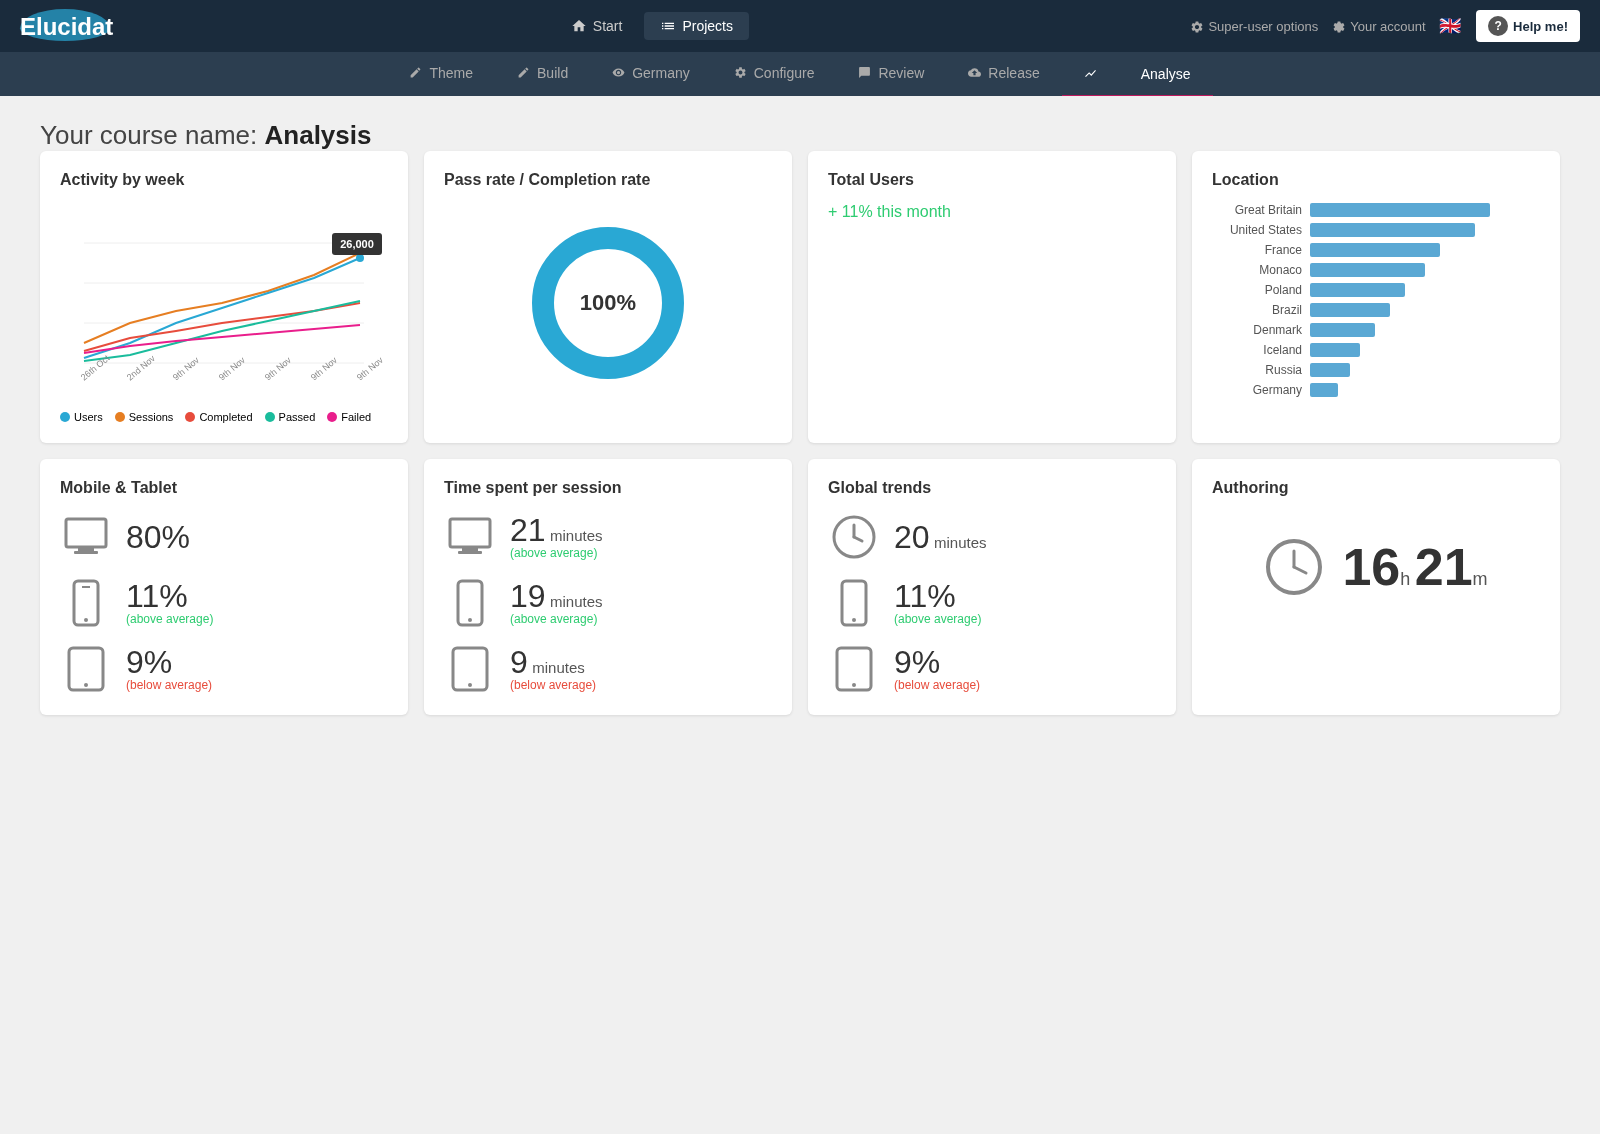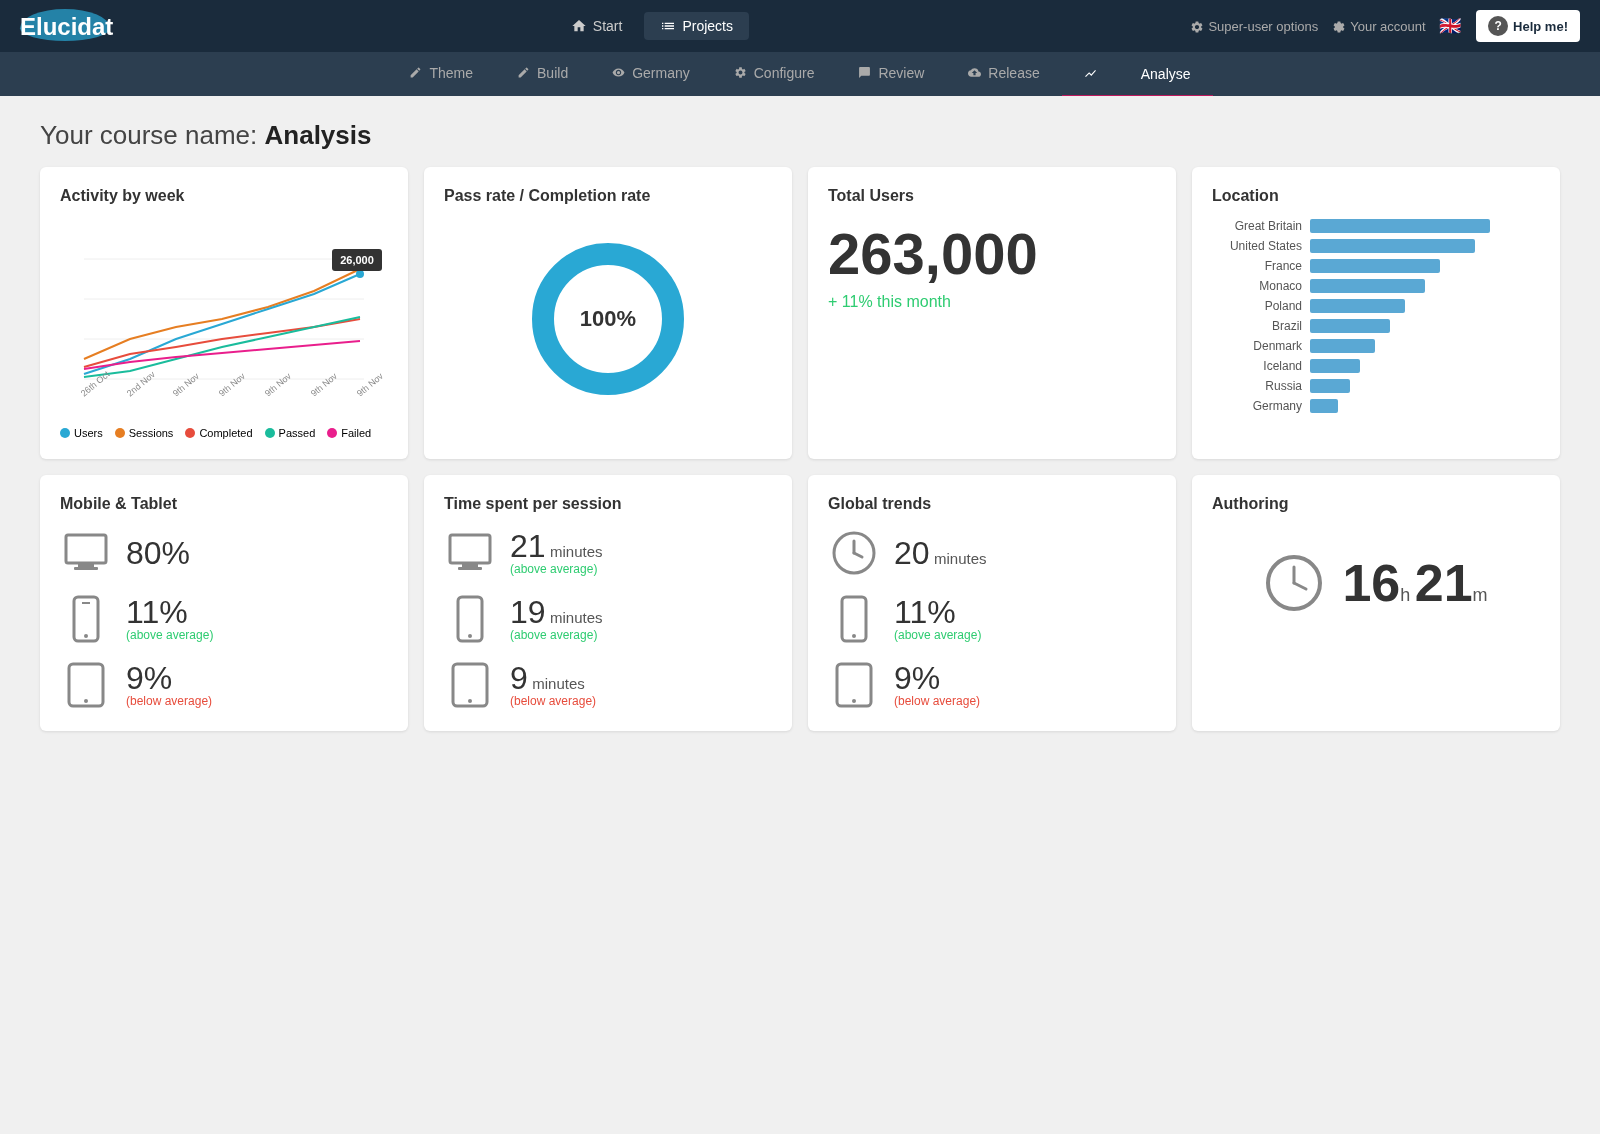--- a/index.html
+++ b/index.html
@@ -139,21 +139,21 @@
       color: #29a8d4;
       text-decoration: none;
     }
 
     
     .cards-row {
       display: grid;
       gap: 16px;
       margin-bottom: 16px;
     }
-    .cards-row-4 { grid-template-columns: 1fr 1fr 1fr 1fr; margin-top: 16px; }
+    .cards-row-4 { grid-template-columns: 1fr 1fr 1fr 1fr; }
     .card {
       background: white;
       border-radius: 6px;
       padding: 20px;
       box-shadow: 0 1px 3px rgba(0,0,0,0.1);
     }
     .card-title {
       font-size: 16px;
       font-weight: bold;
       color: #333;
@@ -474,21 +474,20 @@
             <circle cx="80" cy="80" r="65" fill="none" stroke="#29a8d4" stroke-width="22"></circle>
             <circle cx="80" cy="80" r="50" fill="white"></circle>
           </svg>
           <div class="donut-text">100%</div>
         </div>
       </div>
     </div>
 
     <div class="card">
       <div class="card-title">Total Users</div>
-      <div class="total-users-number">263,000</div>
       <div class="total-users-change">+ 11% this month</div>
     </div>
 
     <div class="card">
       <div class="card-title">Location</div>
       <div id="location-bars">
           <div class="location-bar-row">
             <div class="location-label">Great Britain</div>
             <div class="location-bar" style="width: 180px;"></div>
           </div>

